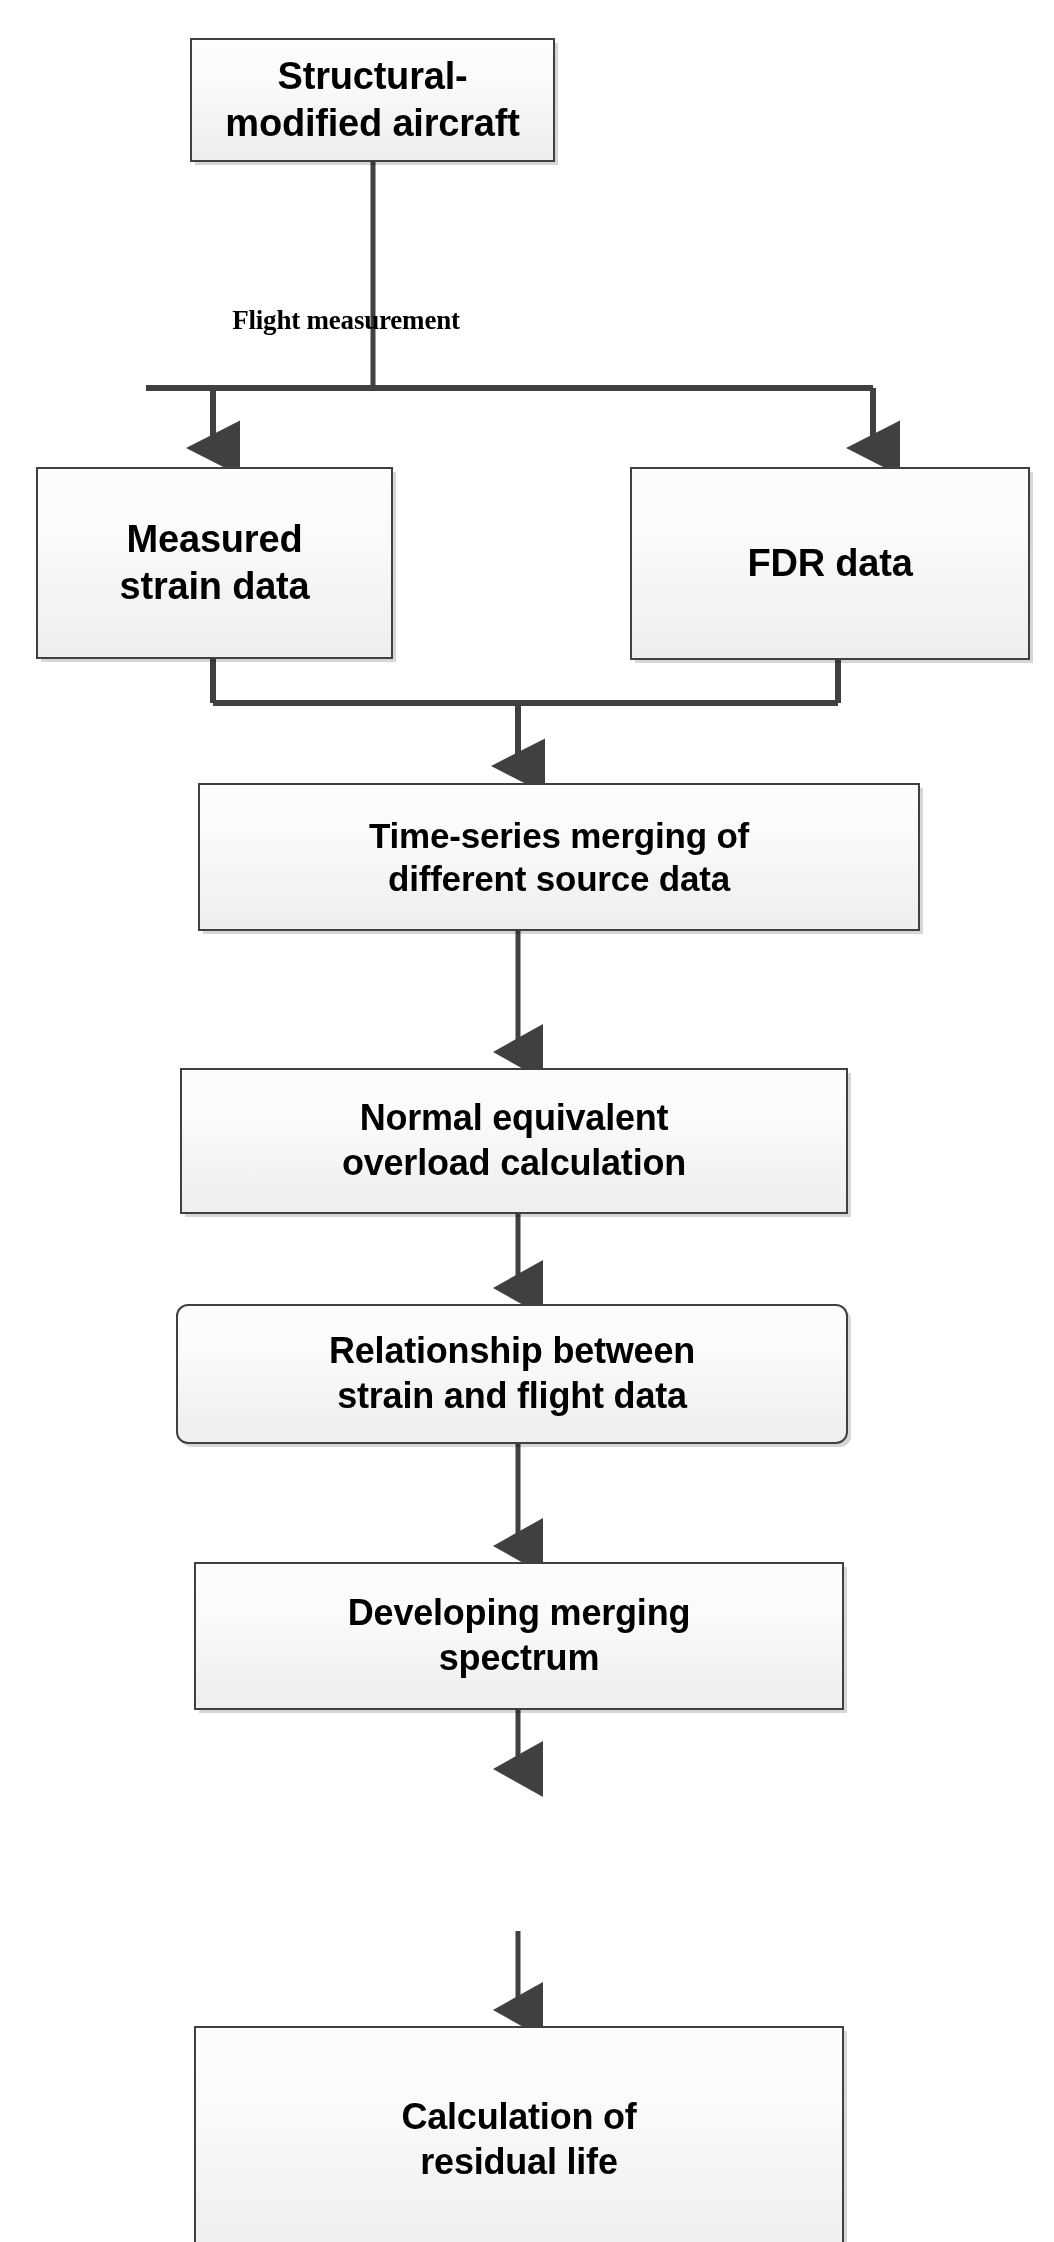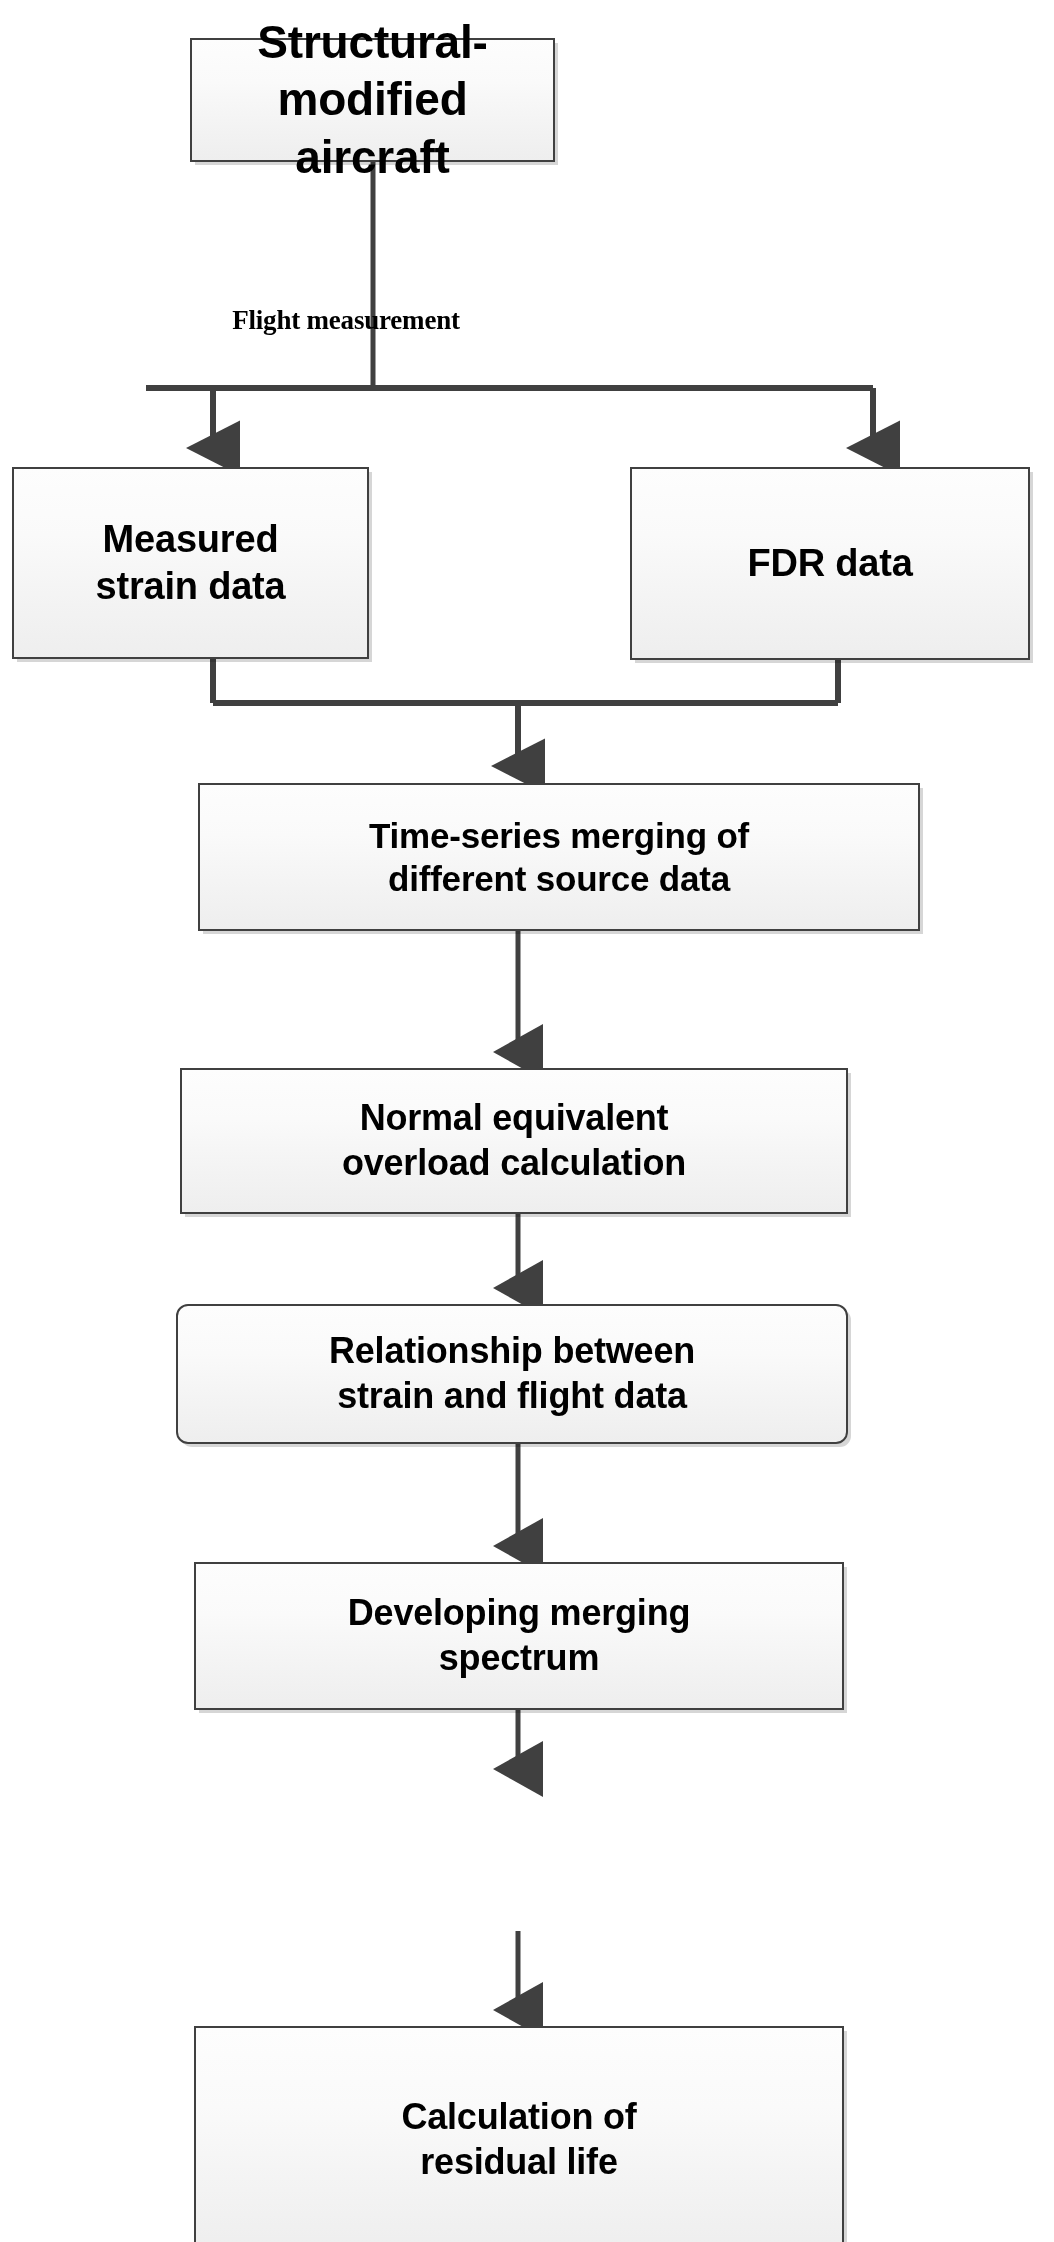--- a/index.html
+++ b/index.html
@@ -114,26 +114,26 @@
 
     <g>
       <path d="M518,1710 L518,1769" stroke="#404040" stroke-width="5" fill="none" marker-end="url(#arrowhead-thin)"></path>
     </g>
 
     <g>
       <path d="M518,1931 L518,2010" stroke="#404040" stroke-width="5" fill="none" marker-end="url(#arrowhead-thin)"></path>
     </g>
   </svg>
 
-  <div class="node" style="left: 190px; top: 38px; width: 365px; height: 124px; font-size: 46px; border-color: rgb(64, 64, 64); color: rgb(0, 0, 0);">
+  <div class="node" style="left: 190px; top: 38px; width: 365px; height: 124px; font-size: 38px; border-color: rgb(64, 64, 64); color: rgb(0, 0, 0);">
     <span class="node-text">Structural-
 modified aircraft</span>
   </div>
 
-  <div class="node" style="left: 12px; top: 467px; width: 357px; height: 192px; font-size: 38px; border-color: rgb(64, 64, 64); color: rgb(0, 0, 0);">
+  <div class="node" style="left: 36px; top: 467px; width: 357px; height: 192px; font-size: 38px; border-color: rgb(64, 64, 64); color: rgb(0, 0, 0);">
     <span class="node-text">Measured
 strain data</span>
   </div>
 
   <div class="node" style="left: 630px; top: 467px; width: 400px; height: 193px; font-size: 38px; border-color: rgb(64, 64, 64); color: rgb(0, 0, 0);">
     <span class="node-text">FDR data</span>
   </div>
 
   <div class="node" style="left: 158px; top: 783px; width: 722px; height: 148px; font-size: 35px; border-color: rgb(64, 64, 64); color: rgb(0, 0, 0); margin-left: 40px;">
     <span class="node-text">Time-series merging of

